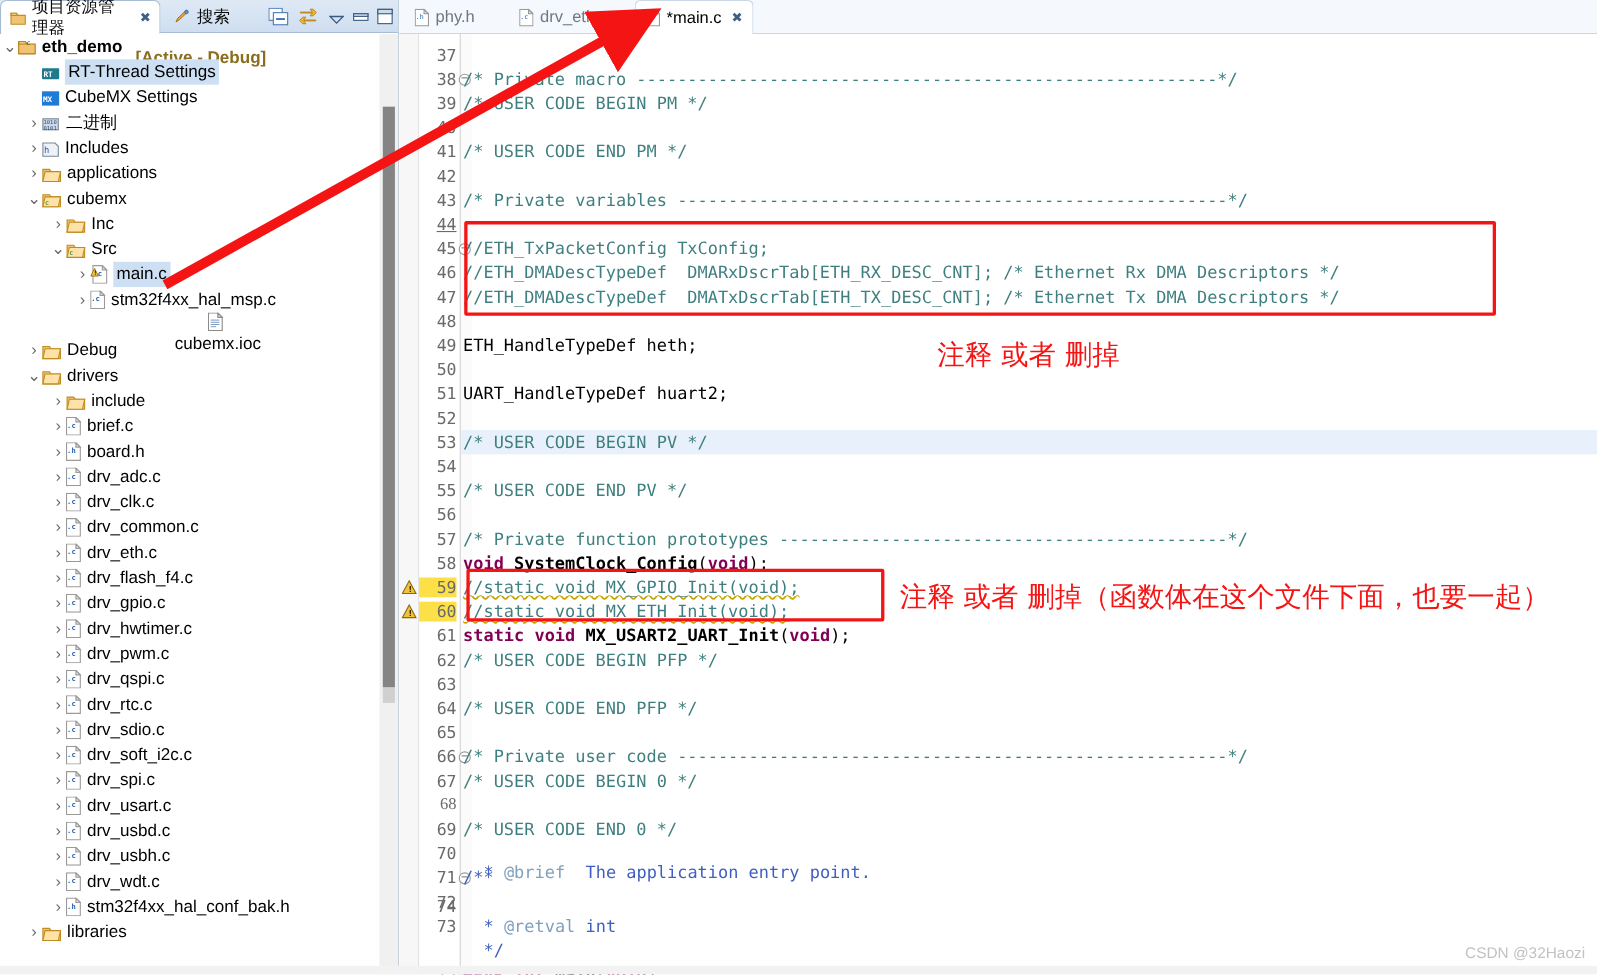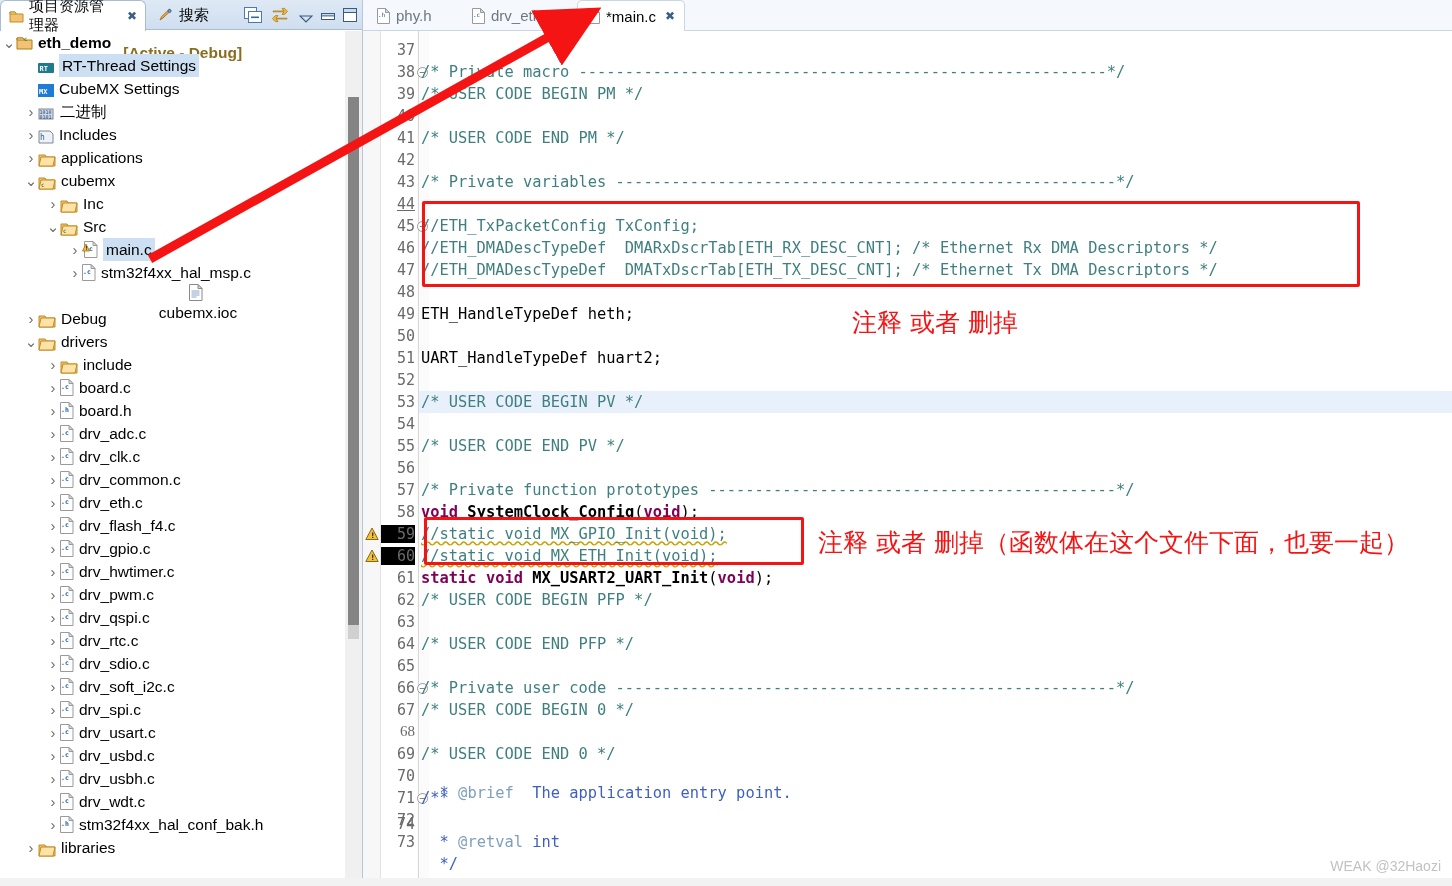--- a/index.html
+++ b/index.html
@@ -111,21 +111,21 @@
     position:absolute; left:54px; top:0; width:12px; height:855px; background:#fbfbfb;
   }
   #gutter-line{
     position:absolute; left:55px; top:0; width:1px; height:855px; background:#d8d8d8;
   }
   .ln{
     position:absolute; left:18px; width:34px; text-align:right;
     color:#6a6a6a; font-size:15px;
     font-family:"DejaVu Sans Mono", monospace;
   }
-  .ln.hl{ background:#000000; }
+  .ln.hl{ background:#fde047; }
   .codeline{
     position:absolute; left:58px; white-space:pre;
     font-family:"DejaVu Sans Mono", monospace; font-size:15.4px;
     color:#000;
   }
   .cmt{ color:#3f7f7f; }
   .kw{ color:#7f0055; font-weight:bold; }
   .doc{ color:#3f5fbf; }
   .doctag{ color:#7f9fbf; }
   .fn{ color:#000; font-weight:bold; }
@@ -359,21 +359,21 @@
           </svg></span>
         <span class="tlabel">include</span>
       </div>
       <div class="trow" style="padding-left: 46px;">
         <span class="arrow" style="font-size: 15px;">›</span>
         <span class="ico" style="display: inline-block; flex: 0 0 auto; width: 14px; height: 17px;"><svg width="14" height="17" viewBox="0 0 14 17">
             <path d="M0.5 0.5h8.5l4 4v12H0.5z" fill="#fff" stroke="#9a9a9a"></path>
             <path d="M9 0.5l4 4H9z" fill="#dcdcdc" stroke="#9a9a9a"></path>
             <text x="1" y="10" font-size="6.5" fill="#2060b0" font-family="monospace" font-weight="bold">.c</text>
           </svg></span>
-        <span class="tlabel">board.c</span>
+        <span class="tlabel">brief.c</span>
       </div>
       <div class="trow" style="padding-left: 46px;">
         <span class="arrow" style="font-size: 15px;">›</span>
         <span class="ico" style="display: inline-block; flex: 0 0 auto; width: 14px; height: 17px;"><svg width="14" height="17" viewBox="0 0 14 17">
             <path d="M0.5 0.5h8.5l4 4v12H0.5z" fill="#fff" stroke="#9a9a9a"></path>
             <path d="M9 0.5l4 4H9z" fill="#dcdcdc" stroke="#9a9a9a"></path>
             <text x="1" y="10" font-size="6.5" fill="#2060b0" font-family="monospace" font-weight="bold">.h</text>
           </svg></span>
         <span class="tlabel">board.h</span>
       </div>
@@ -686,14 +686,14 @@
   </defs>
   <line x1="150" y1="259" x2="570" y2="25" stroke="#f51414" stroke-width="9" marker-end="url(#ah)"></line>
 </svg>
 
 <div class="redbox" style="left:422px; top:201px; width:938px; height:86px;"></div>
 <div class="redbox" style="left:424px; top:517px; width:380px; height:48px;"></div>
 
 <div class="redtext" style="left:852px; top:306px;">注释 或者 删掉</div>
 <div class="redtext" style="left:818px; top:526px;">注释 或者 删掉（函数体在这个文件下面，也要一起）</div>
 
-<div id="csdn">WEAK @32Haozi</div>
+<div id="csdn">CSDN @32Haozi</div>
 <div id="bottom-strip"></div>
 
 </body></html>

